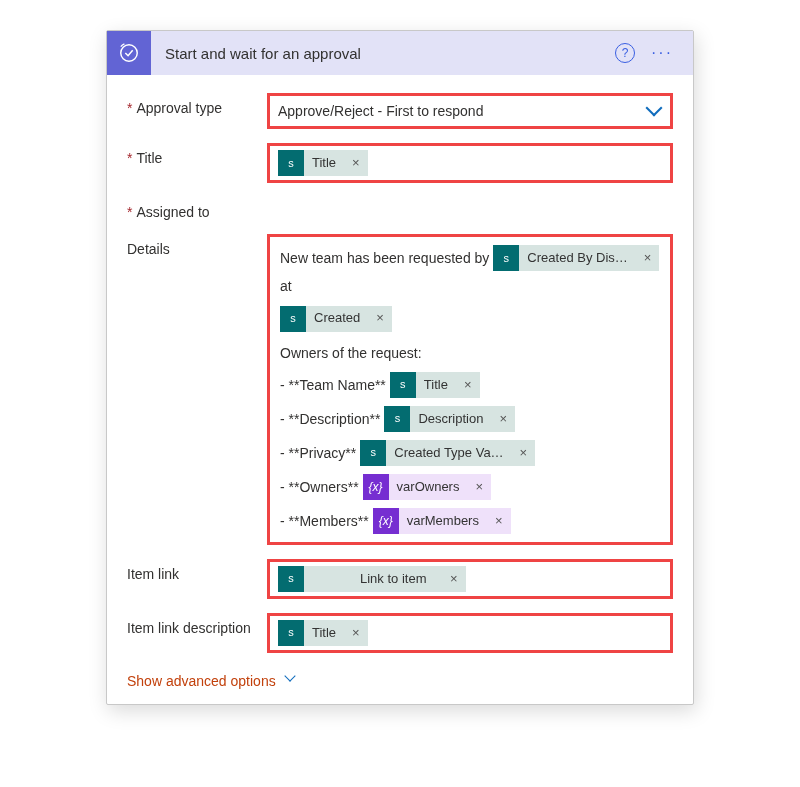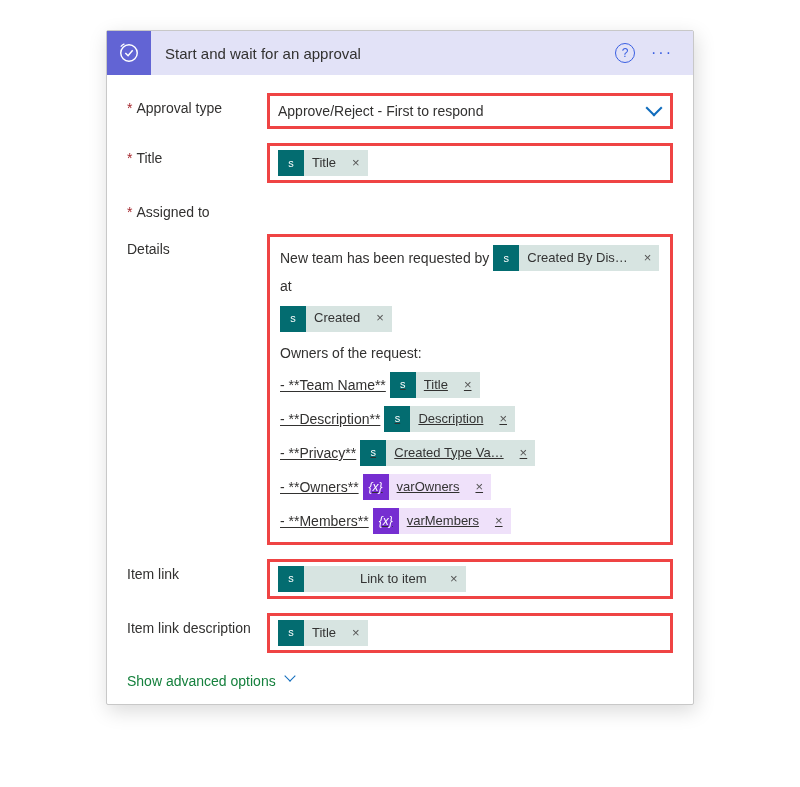--- a/index.html
+++ b/index.html
@@ -72,21 +72,21 @@
     border-right: 2px solid #0f6cbd;
     border-bottom: 2px solid #0f6cbd;
     transform: rotate(45deg);
     margin-top: -2px;
   }
   .chevron-down.small::before { width:7px; height:7px; border-width:1.5px; }
 
   .textarea-box { display: block; padding: 8px 10px; }
   .textarea-box .line { display: flex; align-items: center; flex-wrap: wrap; gap: 4px; margin-bottom: 8px; font-size: 14px; }
   .textarea-box .line:last-child { margin-bottom: 0; }
-  .list-line { margin-left: 0; text-decoration: underline; }
+  .list-line { margin-left: 0; }
 
   .token {
     display: inline-flex;
     align-items: center;
     height: 26px;
     font-size: 13px;
     border-radius: 0;
   }
   .token .t-icon {
     width: 26px; height: 26px;
@@ -109,21 +109,21 @@
   .token.sp { background: #d7e4e1; color: #333; }
   .token.sp .t-icon { background: #036c70; }
   
   .token.var { background: #efe1fa; color: #333; }
   .token.var .t-icon { background: #762ed1; font-style: italic; font-size: 12px; }
 
   .adv-link {
     display: inline-flex;
     align-items: center;
     gap: 10px;
-    color: #15803d;
+    color: #c2410c;
     font-size: 14px;
     margin-top: 6px;
     cursor: pointer;
   }
 </style>
 </head>
 <body>
 
 <div class="card">
 

